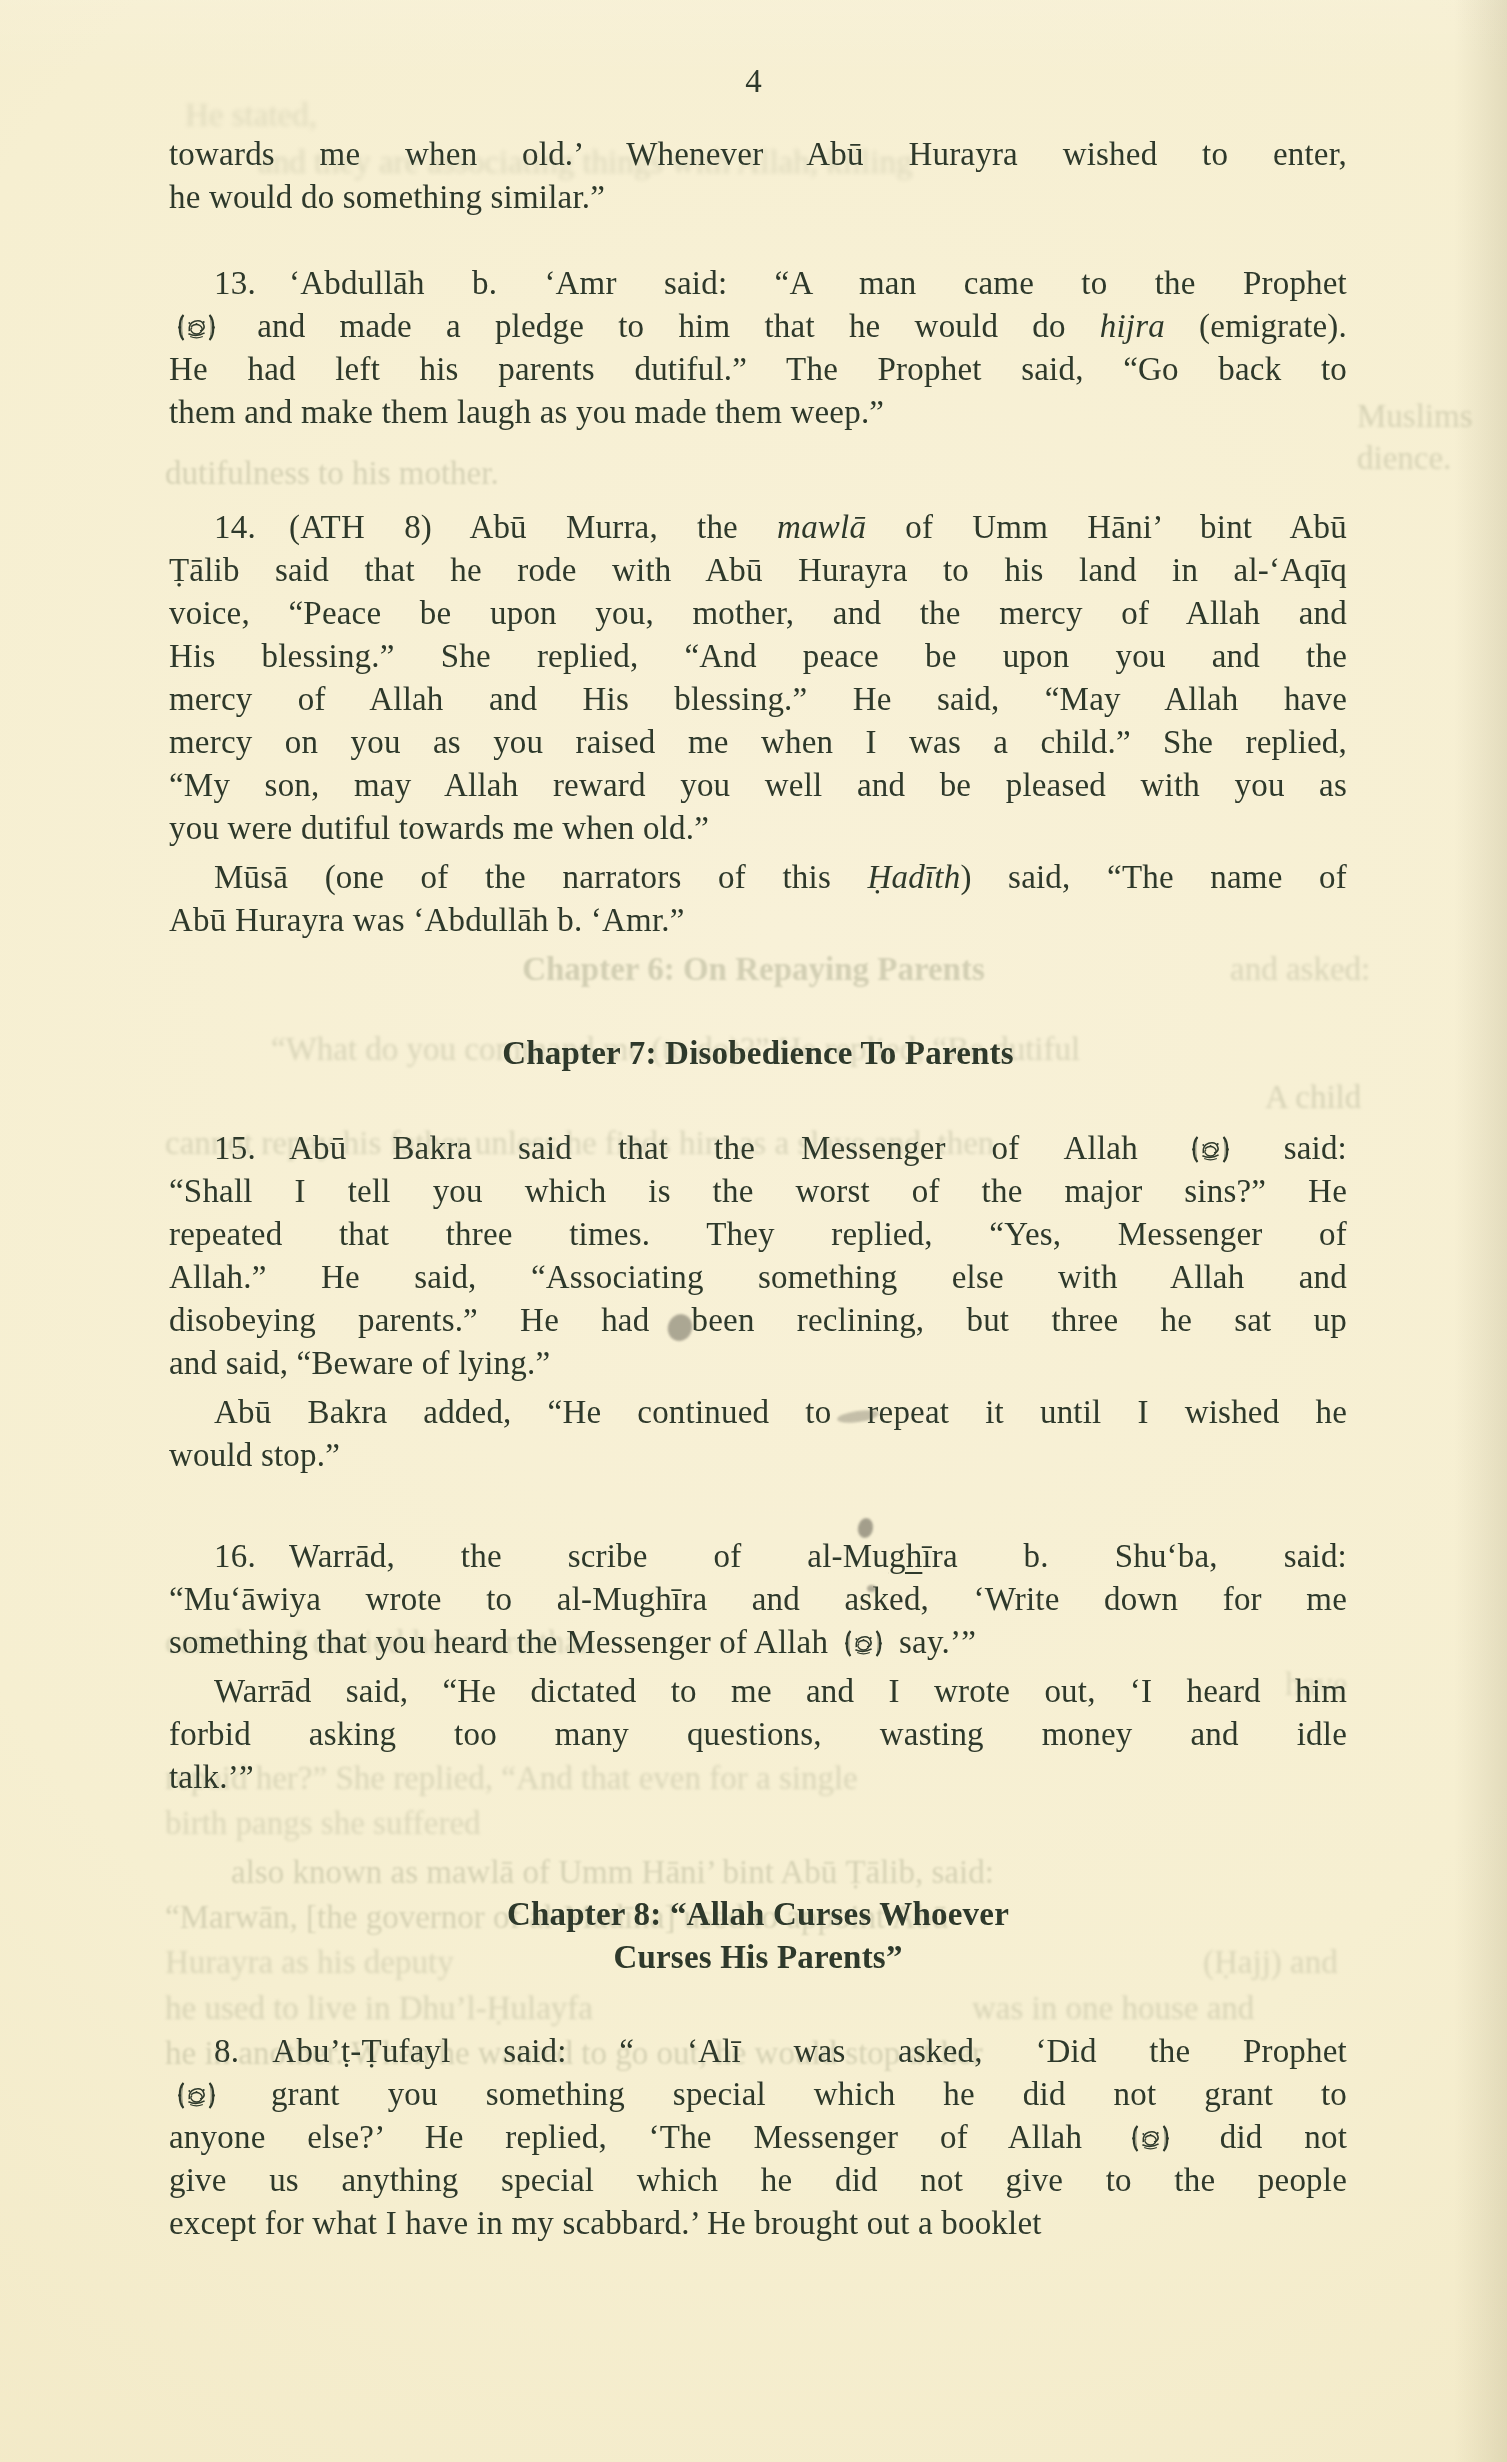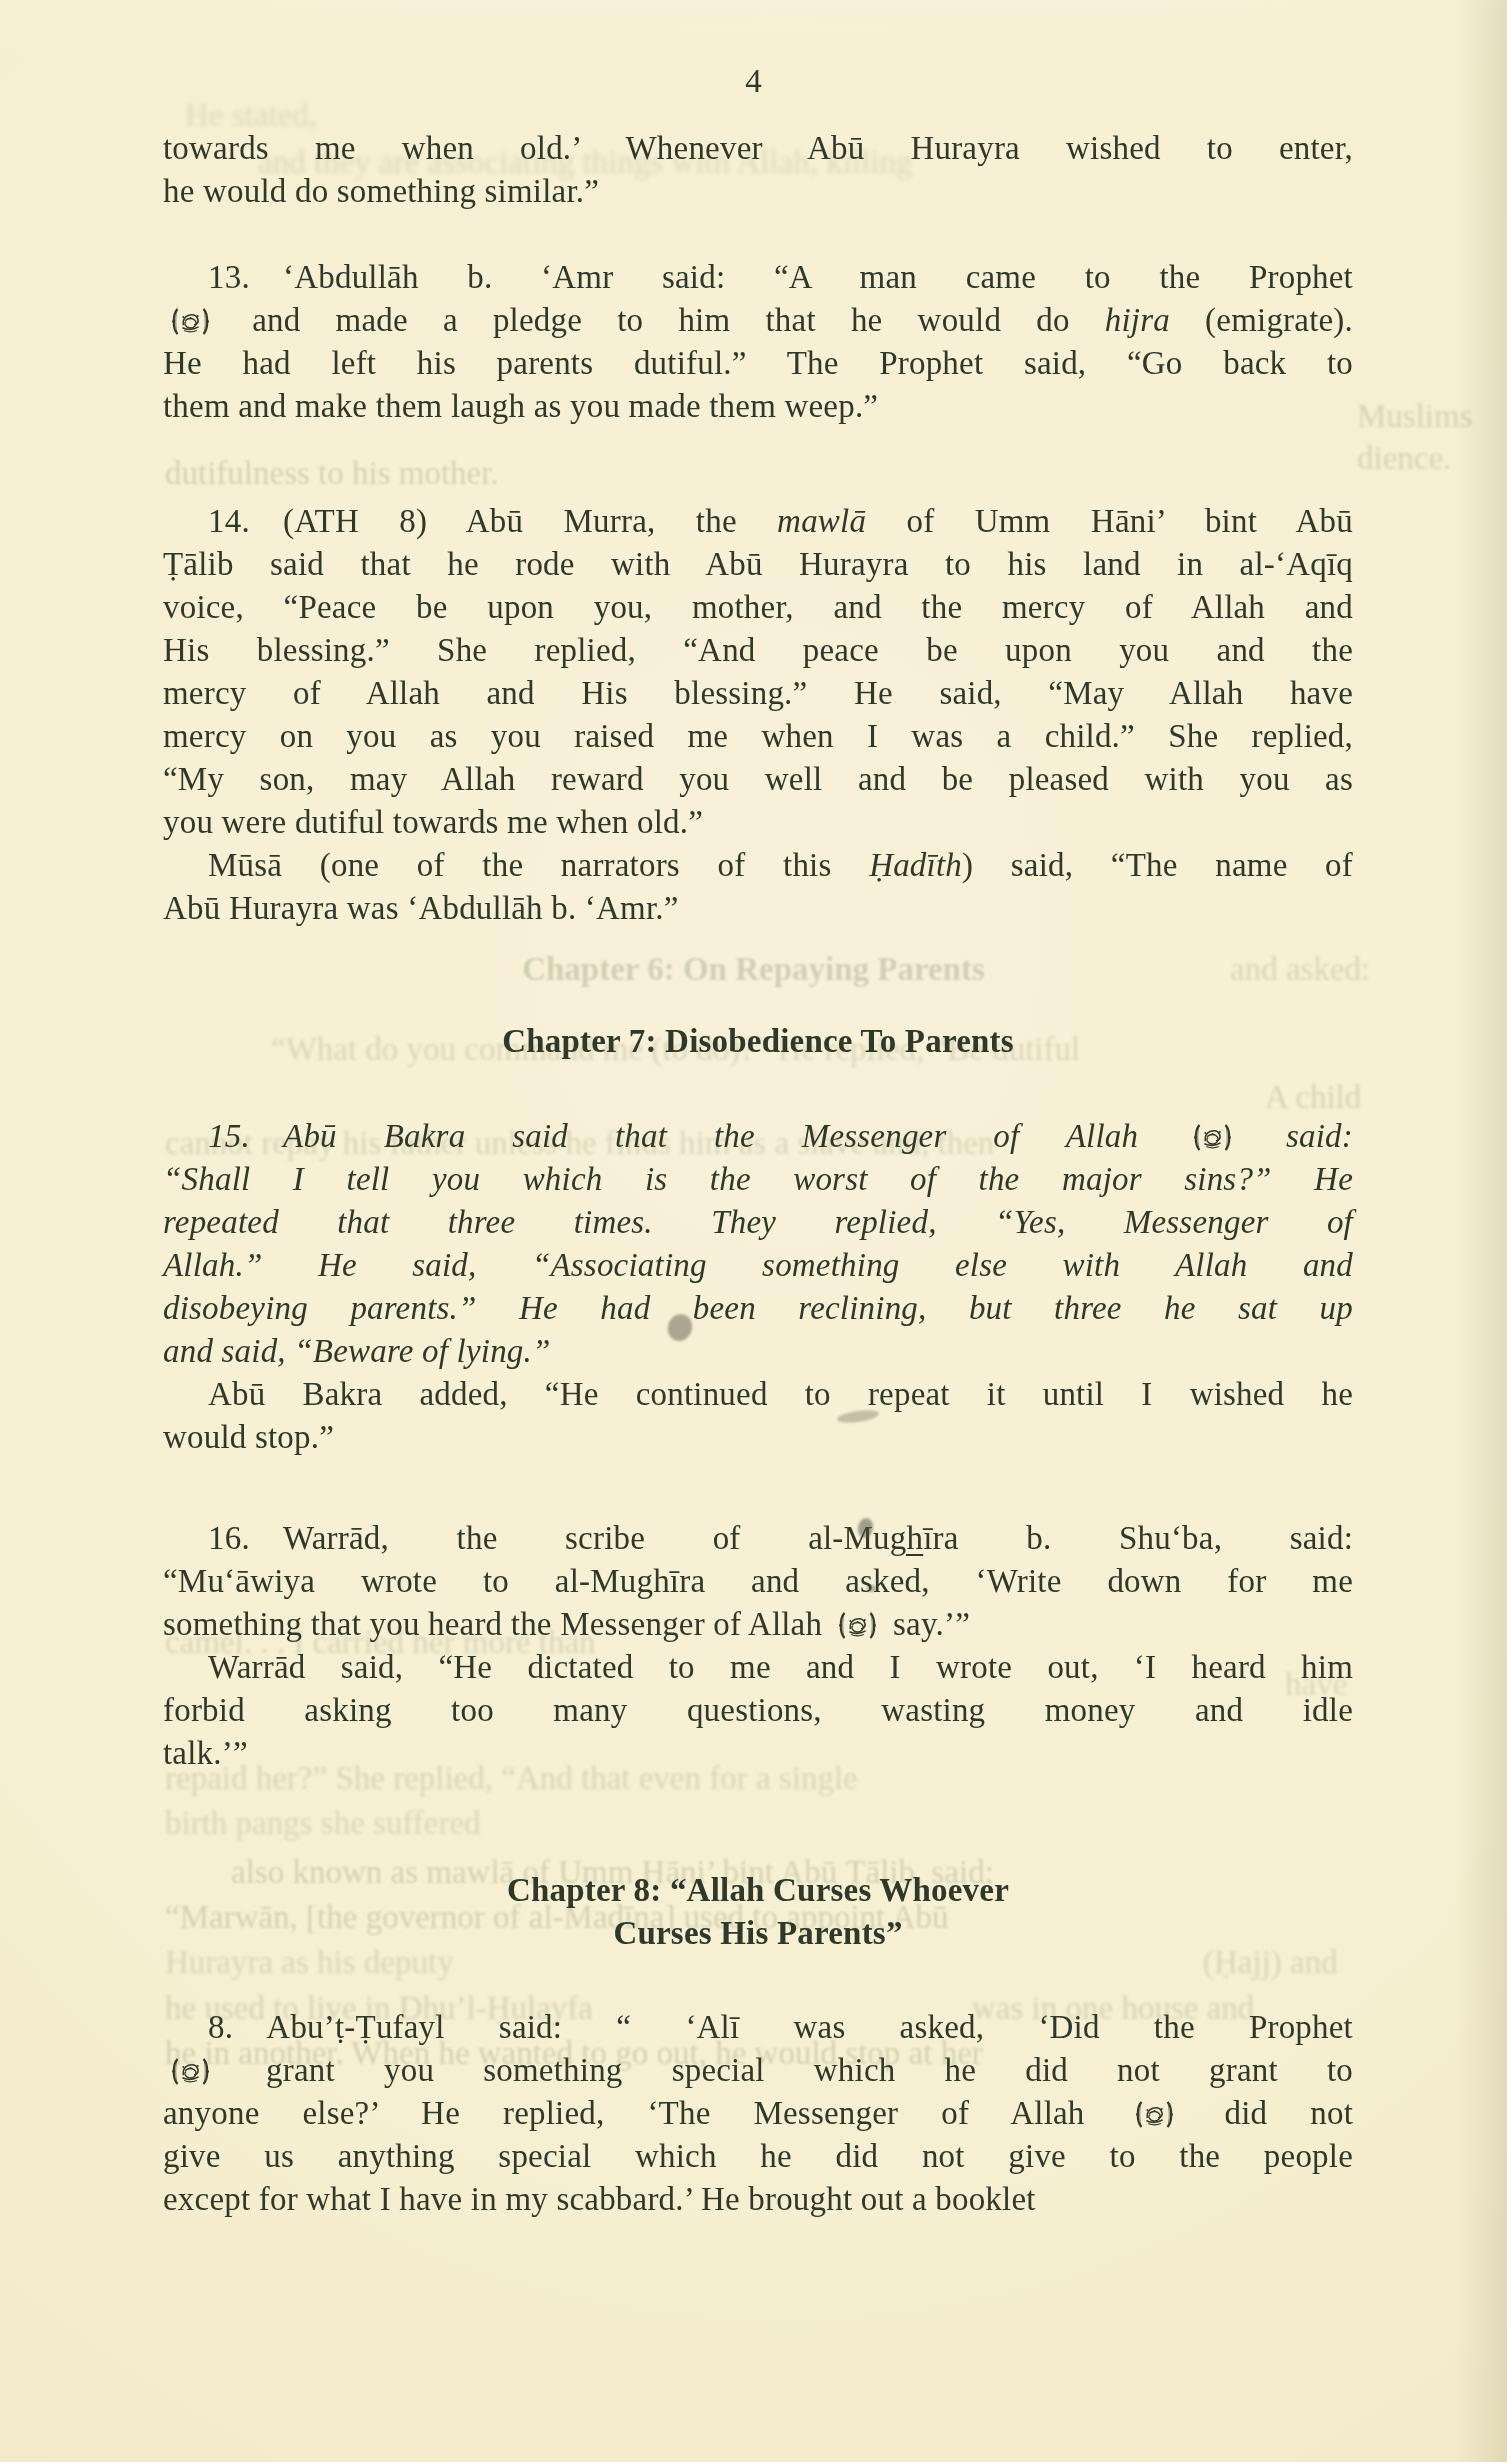--- a/index.html
+++ b/index.html
@@ -21,33 +21,33 @@
     content:"";position:absolute;inset:0;pointer-events:none;
     background:linear-gradient(to right, rgba(0,0,0,0) 96.5%, rgba(110,100,60,.14) 100%),
                linear-gradient(to bottom, rgba(255,255,255,.10) 0%, rgba(0,0,0,0) 3%);
   }
   
   #text-column{
     position:absolute;left:163px;top:127px;width:1190px;
     font-size:33px;line-height:43px;z-index:2;
     letter-spacing:0.2px;
   }
-  .para{margin:0;}
+  .para{margin:6px;}
   .line{text-align:justify;text-align-last:justify;}
   .line.last{text-align-last:left;}
   .para.indent .line:first-child{text-indent:45px;}
   .heading .line{text-align:center;text-align-last:center;font-weight:bold;}
   .i{font-style:italic;}
   .u{text-decoration:underline;text-underline-offset:4.5px;text-decoration-thickness:1.8px;}
   .saw-svg{vertical-align:-6.3px;margin:0 4.5px;}
   
   .b-p13{margin-top:43px;}
   .b-p14{margin-top:72px;}
   .b-h7{margin-top:90px;}
-  .b-p15{margin-top:52px;font-style:italic;}
+  .b-p15{margin-top:52px;}
   .b-p16{margin-top:58px;}
   .b-h8{margin-top:94px;}
   .b-p17{margin-top:51px;}
   #page-number{
     margin-top:63px;text-align:center;text-align-last:center;
     font-size:33px;
   }
   
   #ghost-layer{position:absolute;inset:0;z-index:1;pointer-events:none;}
   .ghost{

